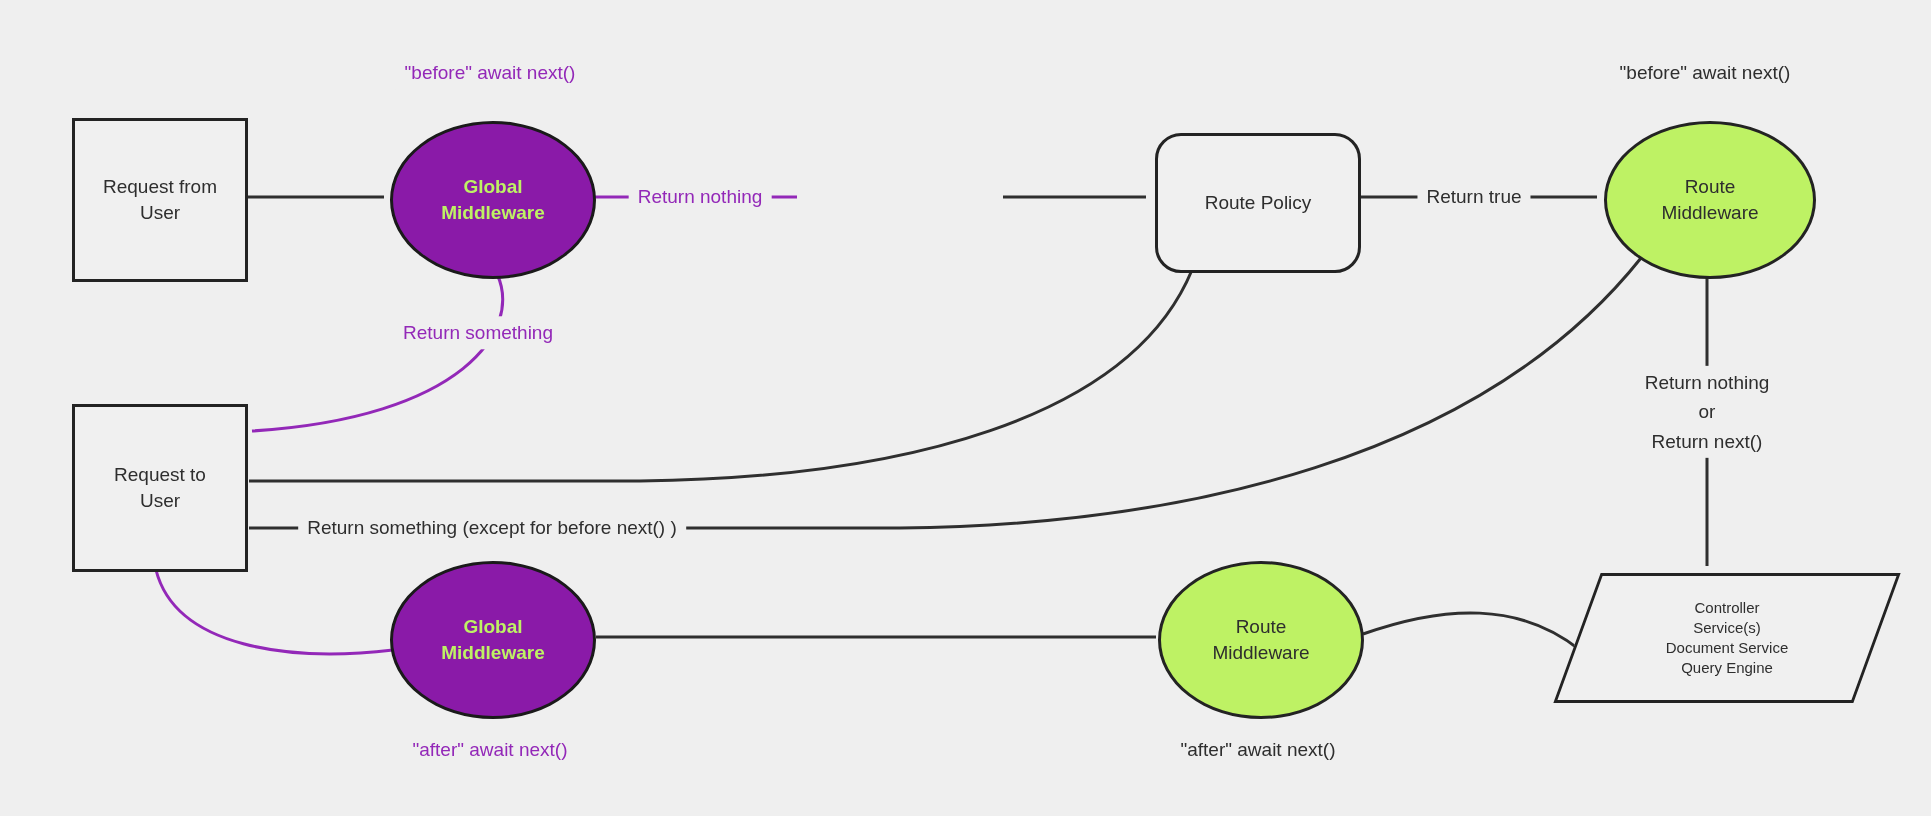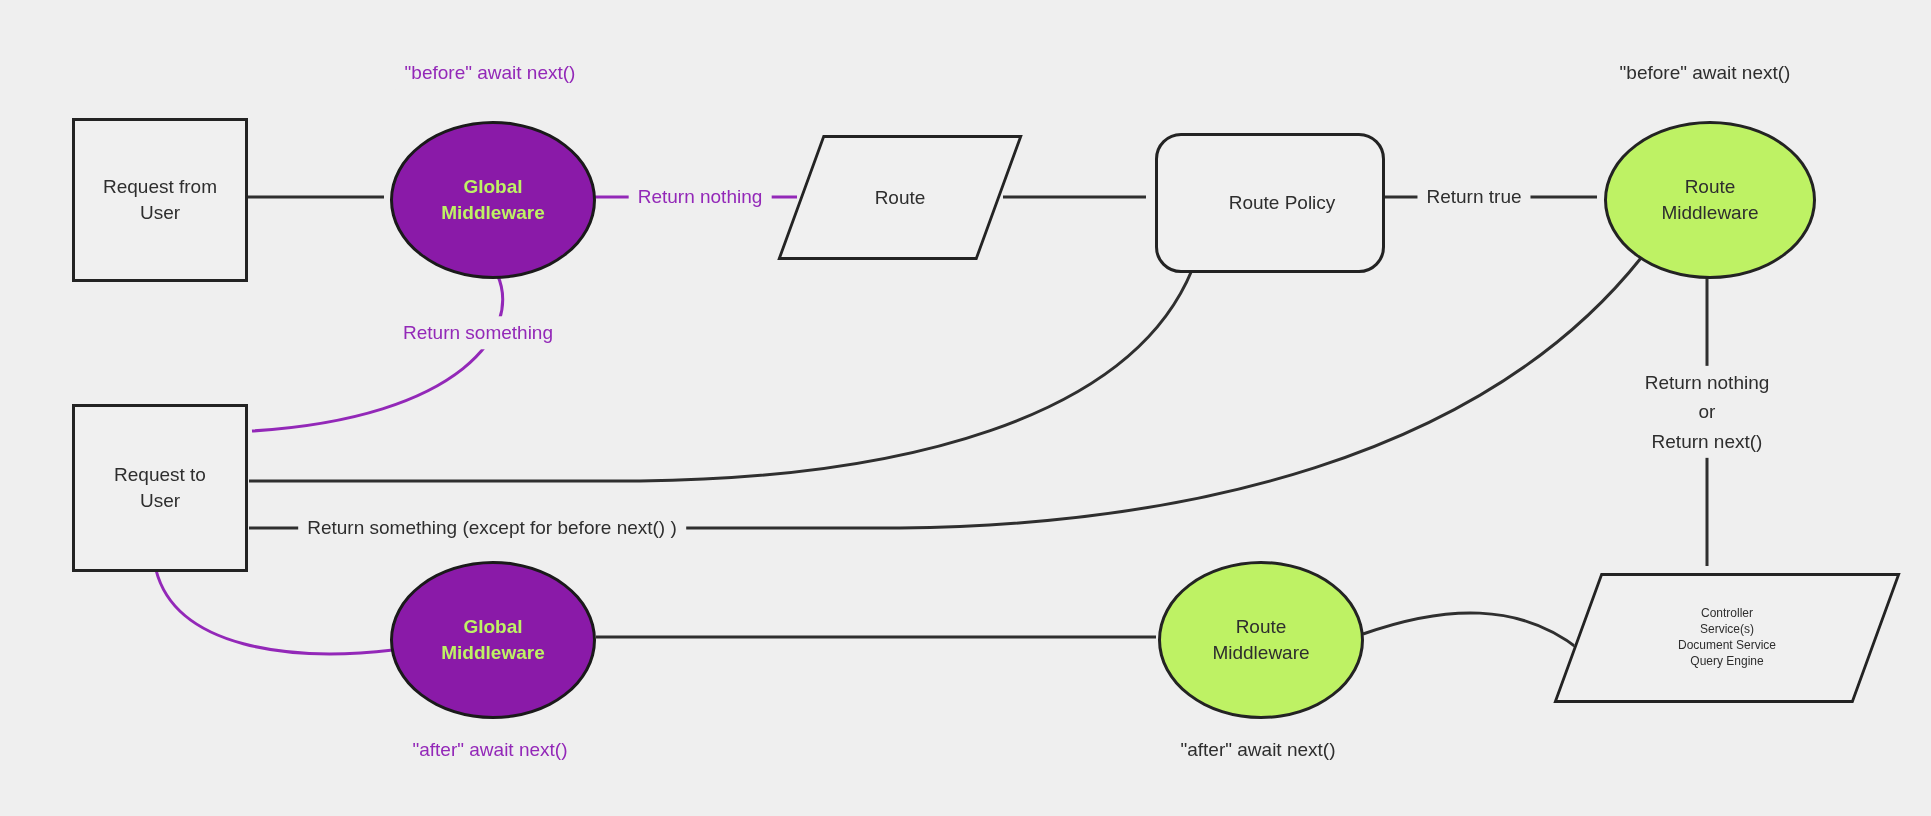--- a/index.html
+++ b/index.html
@@ -35,21 +35,21 @@
     background: #efefef;
     padding: 2px 9px;
     font-size: 19px;
     line-height: 1.55;
     white-space: pre-line;
     text-align: center;
     color: #2e2e2e;
   }
   .elabel.purple { color: #9328b8; }
   .multiline { white-space: pre-line; }
-  .small-text { font-size: 12px; line-height: 1.32; }
+  .small-text { font-size: 15px; line-height: 1.32; }
 </style>
 </head>
 <body>
 
 <div class="canvas">
 
   <svg class="edges" width="1931" height="816" viewBox="0 0 1931 816">
     <defs>
       <marker id="arrow-dark" markerUnits="userSpaceOnUse" markerWidth="26" markerHeight="20" refX="22" refY="9" orient="auto">
         <path d="M0,0 L24,9 L0,18 L6,9 Z" fill="#2f2f2f"></path>
@@ -83,26 +83,22 @@
   </svg>
 
   <div class="node rect-node" style="left:72px; top:118px; width:170px; height:158px;">
     <span class="lbl" style="width:132px;">Request from User</span>
   </div>
 
   <div class="node ellipse-node purple" style="left:390px; top:121px; width:200px; height:152px;">
     <span class="lbl" style="width:125px;">Global Middleware</span>
   </div>
 
-  <div class="node para-node" style="left:800px; top:135px; width:200px; height:125px;">
-    <div class="para-bg"></div>
-    <span class="lbl">Route</span>
-  </div>
 
-  <div class="node round-node" style="left:1155px; top:133px; width:200px; height:134px;padding-left:24px;">
+  <div class="node round-node" style="left:1155px; top:133px; width:200px; height:134px;">
     <span class="lbl">Route Policy</span>
   </div>
 
   <div class="node ellipse-node" style="left:1604px; top:121px; width:206px; height:152px;">
     <span class="lbl" style="width:115px;">Route Middleware</span>
   </div>
 
   <div class="node para-node" style="left:1577px; top:573px; width:300px; height:130px;">
     <div class="para-bg"></div>
     <span class="lbl multiline small-text">Controller

